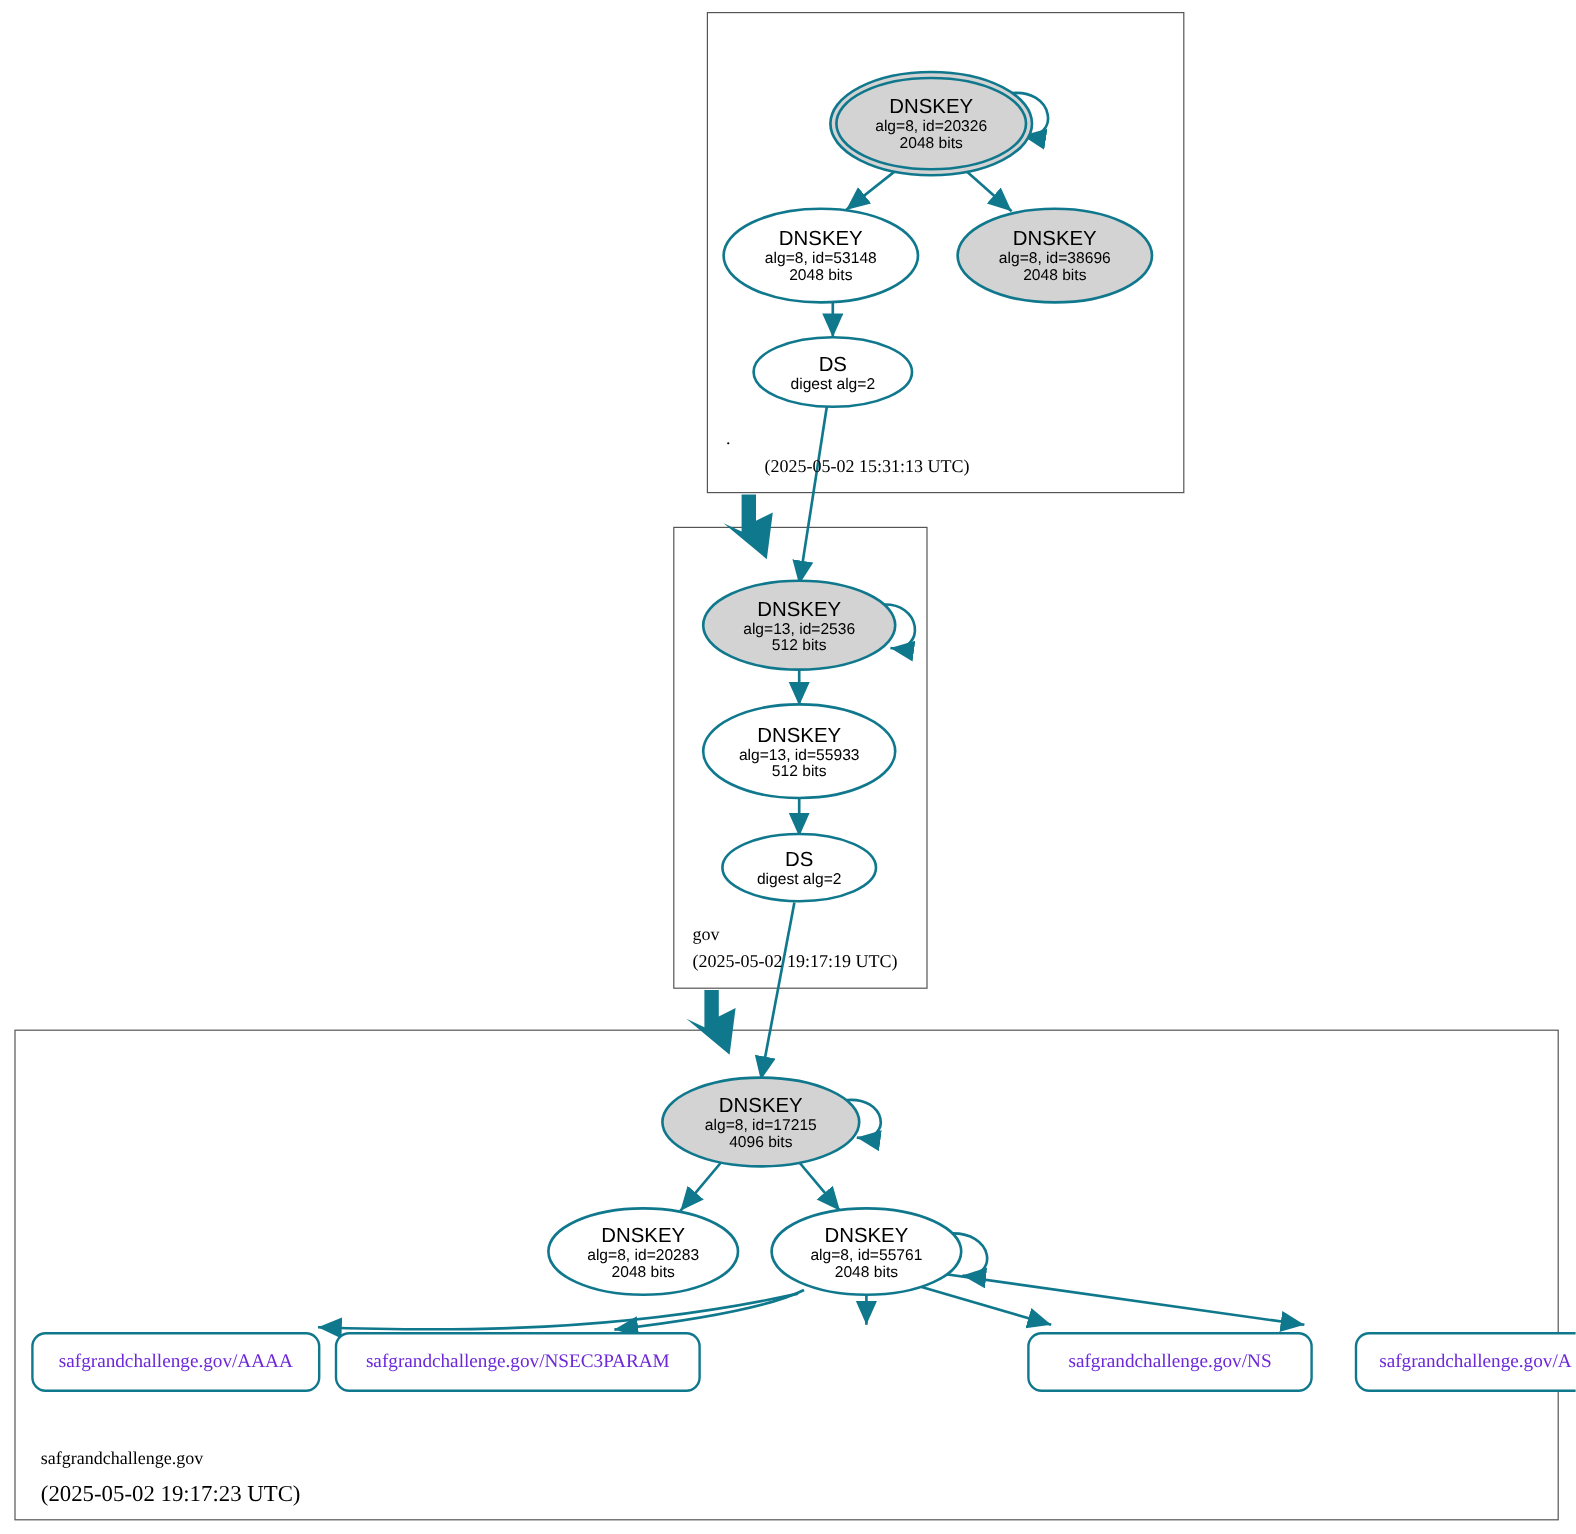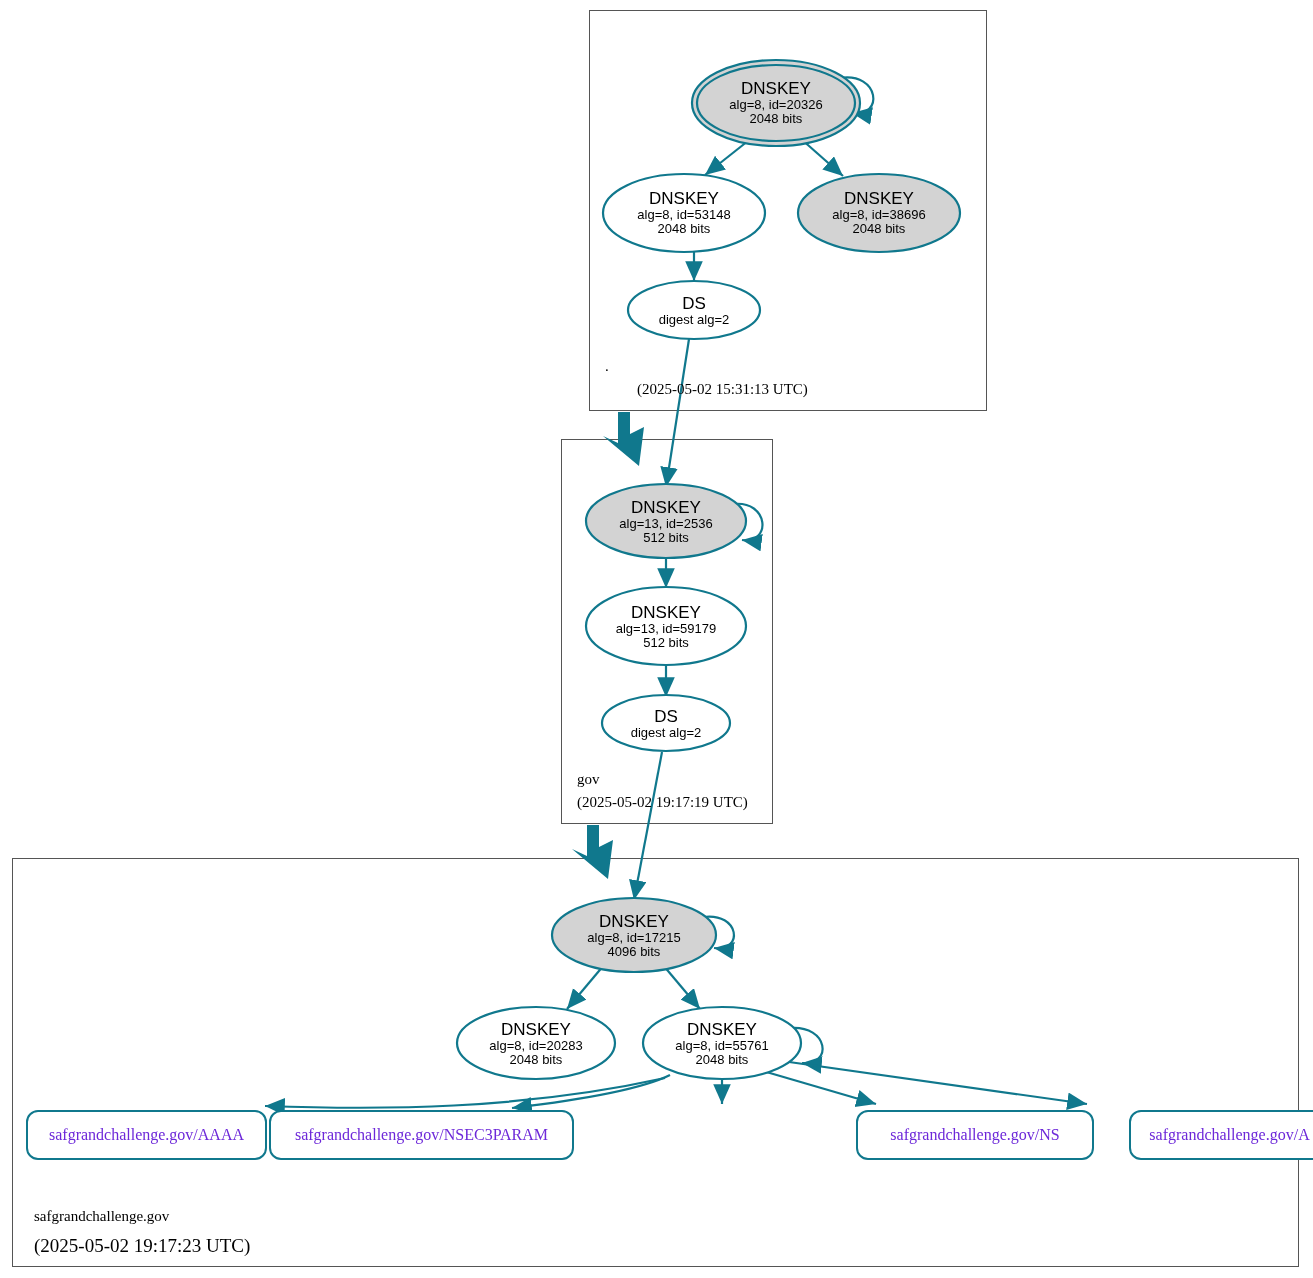--- a/index.html
+++ b/index.html
@@ -175,21 +175,21 @@
     <span class="t2">digest alg=2</span>
   </div>
 
   <div class="node" style="left:586px; top:492px; width:160px; height:60px;">
     <span class="t1">DNSKEY</span>
     <span class="t2">alg=13, id=2536</span>
     <span class="t3">512 bits</span>
   </div>
   <div class="node" style="left:586px; top:597px; width:160px; height:60px;">
     <span class="t1">DNSKEY</span>
-    <span class="t2">alg=13, id=59179</span>
+    <span class="t2">alg=13, id=55933</span>
     <span class="t3">512 bits</span>
   </div>
   <div class="node" style="left:596px; top:703px; width:140px; height:42px;">
     <span class="t1">DS</span>
     <span class="t2">digest alg=2</span>
   </div>
 
   <div class="node" style="left:554px; top:906px; width:160px; height:60px;">
     <span class="t1">DNSKEY</span>
     <span class="t2">alg=8, id=17215</span>
@@ -200,21 +200,21 @@
     <span class="t2">alg=8, id=20283</span>
     <span class="t3">2048 bits</span>
   </div>
   <div class="node" style="left:642px; top:1014px; width:160px; height:60px;">
     <span class="t1">DNSKEY</span>
     <span class="t2">alg=8, id=55761</span>
     <span class="t3">2048 bits</span>
   </div>
 
   <div class="rrset" style="left:26px; top:1110px; width:241px; height:50px;">safgrandchallenge.gov/AAAA</div>
-  <div class="rrset" style="left:269px; top:1110px; width:305px; height:50px;">safgrandchallenge.gov/NSEC3PARAM</div>
+  <div class="rrset" style="left:279px; top:1110px; width:305px; height:50px;">safgrandchallenge.gov/NSEC3PARAM</div>
   <div class="rrset" style="left:856px; top:1110px; width:238px; height:50px;">safgrandchallenge.gov/NS</div>
   <div class="rrset" style="left:1085px; top:1110px; width:201px; height:50px;margin-left:44px;">safgrandchallenge.gov/A</div>
 
   <div class="zone-label" style="left:605px; top:358px;">.</div>
   <div class="zone-time" style="left:605px; top:381px;margin-left:32px;">(2025-05-02 15:31:13 UTC)</div>
 
   <div class="zone-label" style="left:577px; top:771px;">gov</div>
   <div class="zone-time" style="left:577px; top:794px;">(2025-05-02 19:17:19 UTC)</div>
 
   <div class="zone-label" style="left:34px; top:1208px;">safgrandchallenge.gov</div>

